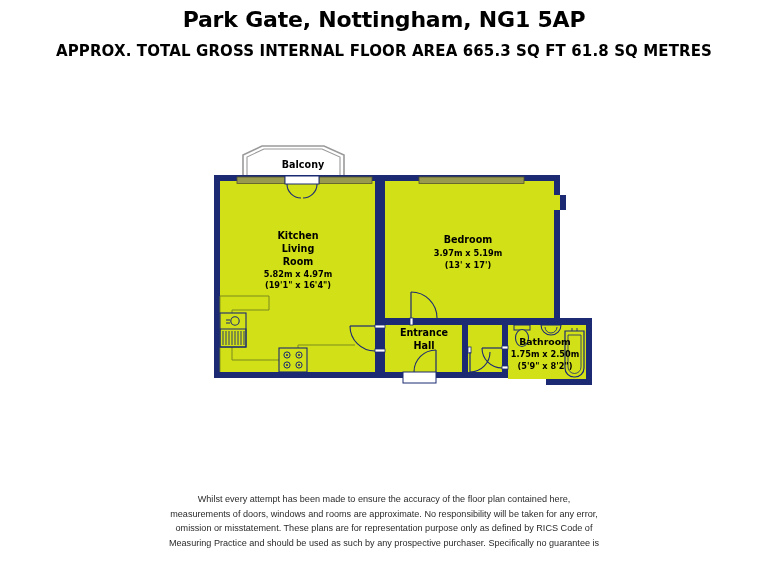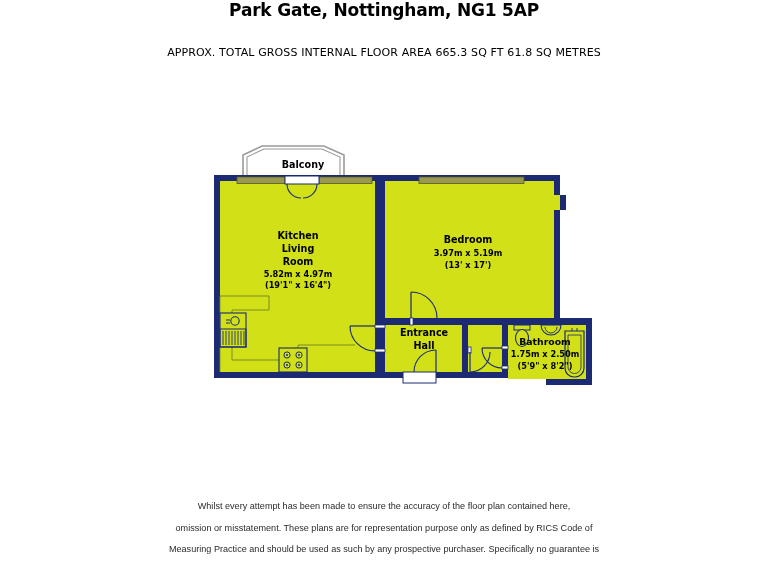--- a/index.html
+++ b/index.html
@@ -19,30 +19,31 @@
 
   
   #header {
     position: absolute;
     top: 0; left: 0;
     width: 768px;
     text-align: center;
   }
   #plan-title {
     margin: 0;
-    font-size: 17px;
+    padding-top: 7px;
+    font-size: 22px;
     font-weight: bold;
     letter-spacing: -0.2px;
     font-family: "DejaVu Sans", sans-serif;
   }
   #plan-area-summary {
-    margin: 16px;
+    margin: 0;
     padding-top: 10px;
-    font-size: 11px;
-    font-weight: normal;
+    font-size: 15px;
+    font-weight: bold;
     letter-spacing: 0.12px;
     font-family: "DejaVu Sans", sans-serif;
   }
 
   
   #floorplan-stage {
     position: absolute;
     left: 14px; top: 0;
     width: 768px;
     height: 470px;
@@ -56,21 +57,21 @@
     position: absolute;
     left: 134px;
     top: 492px;
     width: 500px;
     text-align: center;
     font-size: 9.1px;
     line-height: 13.6px;
     color: #2b2b2b;
     font-family: "Liberation Sans", sans-serif;
   }
-  #disclaimer p { margin: 8px; }
+  #disclaimer p { margin: 1px; }
 </style>
 </head>
 <body>
 
 <div id="header">
   <h1 id="plan-title">Park Gate, Nottingham, NG1 5AP</h1>
   <div id="plan-area-summary">APPROX. TOTAL GROSS INTERNAL FLOOR AREA 665.3 SQ FT 61.8 SQ METRES</div>
 </div>
 
 <div id="floorplan-stage">
@@ -252,15 +253,16 @@
     <text x="531" y="345" font-size="9.3" font-weight="bold">Bathroom</text>
     <text x="531" y="357" font-size="8.2" font-weight="bold">1.75m x 2.50m</text>
     <text x="531" y="369" font-size="8.2" font-weight="bold">(5'9" x 8'2")</text>
   </g>
 
 </svg>
 </div>
 
 <div id="disclaimer">
   <p>Whilst every attempt has been made to ensure the accuracy of the floor plan contained here,</p>
+  <p>measurements of doors, windows and rooms are approximate. No responsibility will be taken for any error,</p>
   <p>omission or misstatement. These plans are for representation purpose only as defined by RICS Code of</p>
   <p>Measuring Practice and should be used as such by any prospective purchaser. Specifically no guarantee is</p>
 </div>
 
 </body></html>

